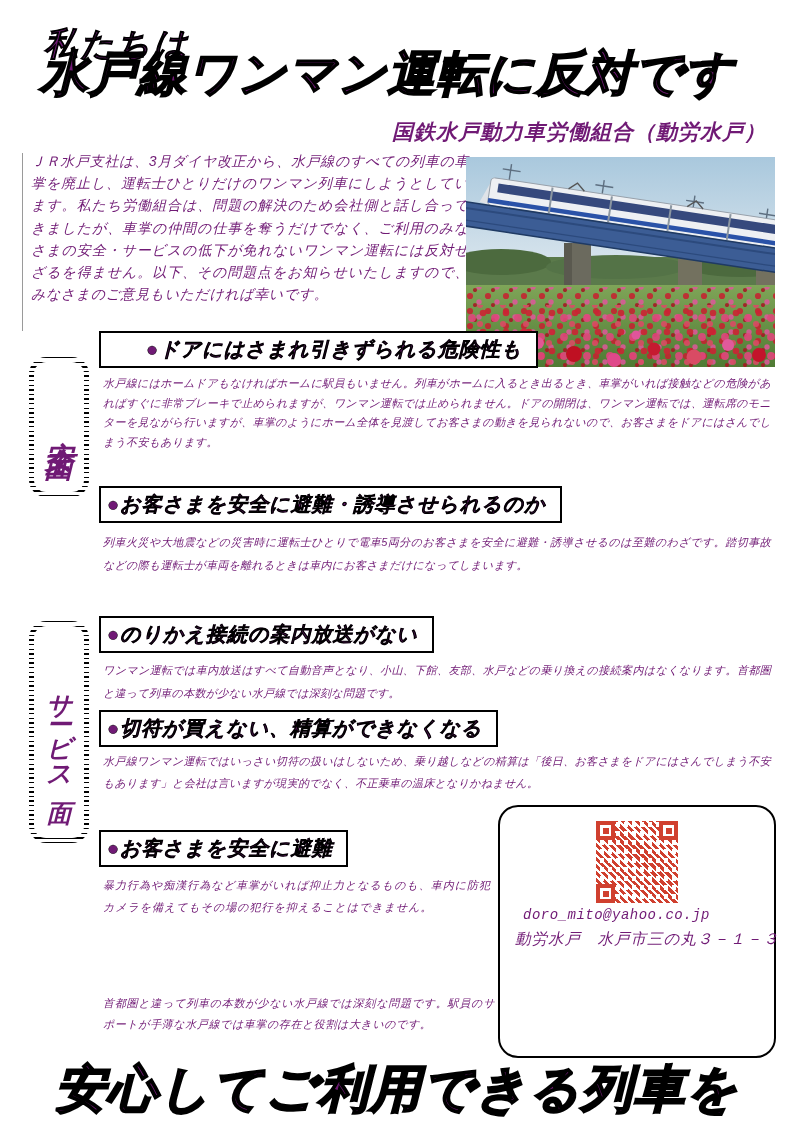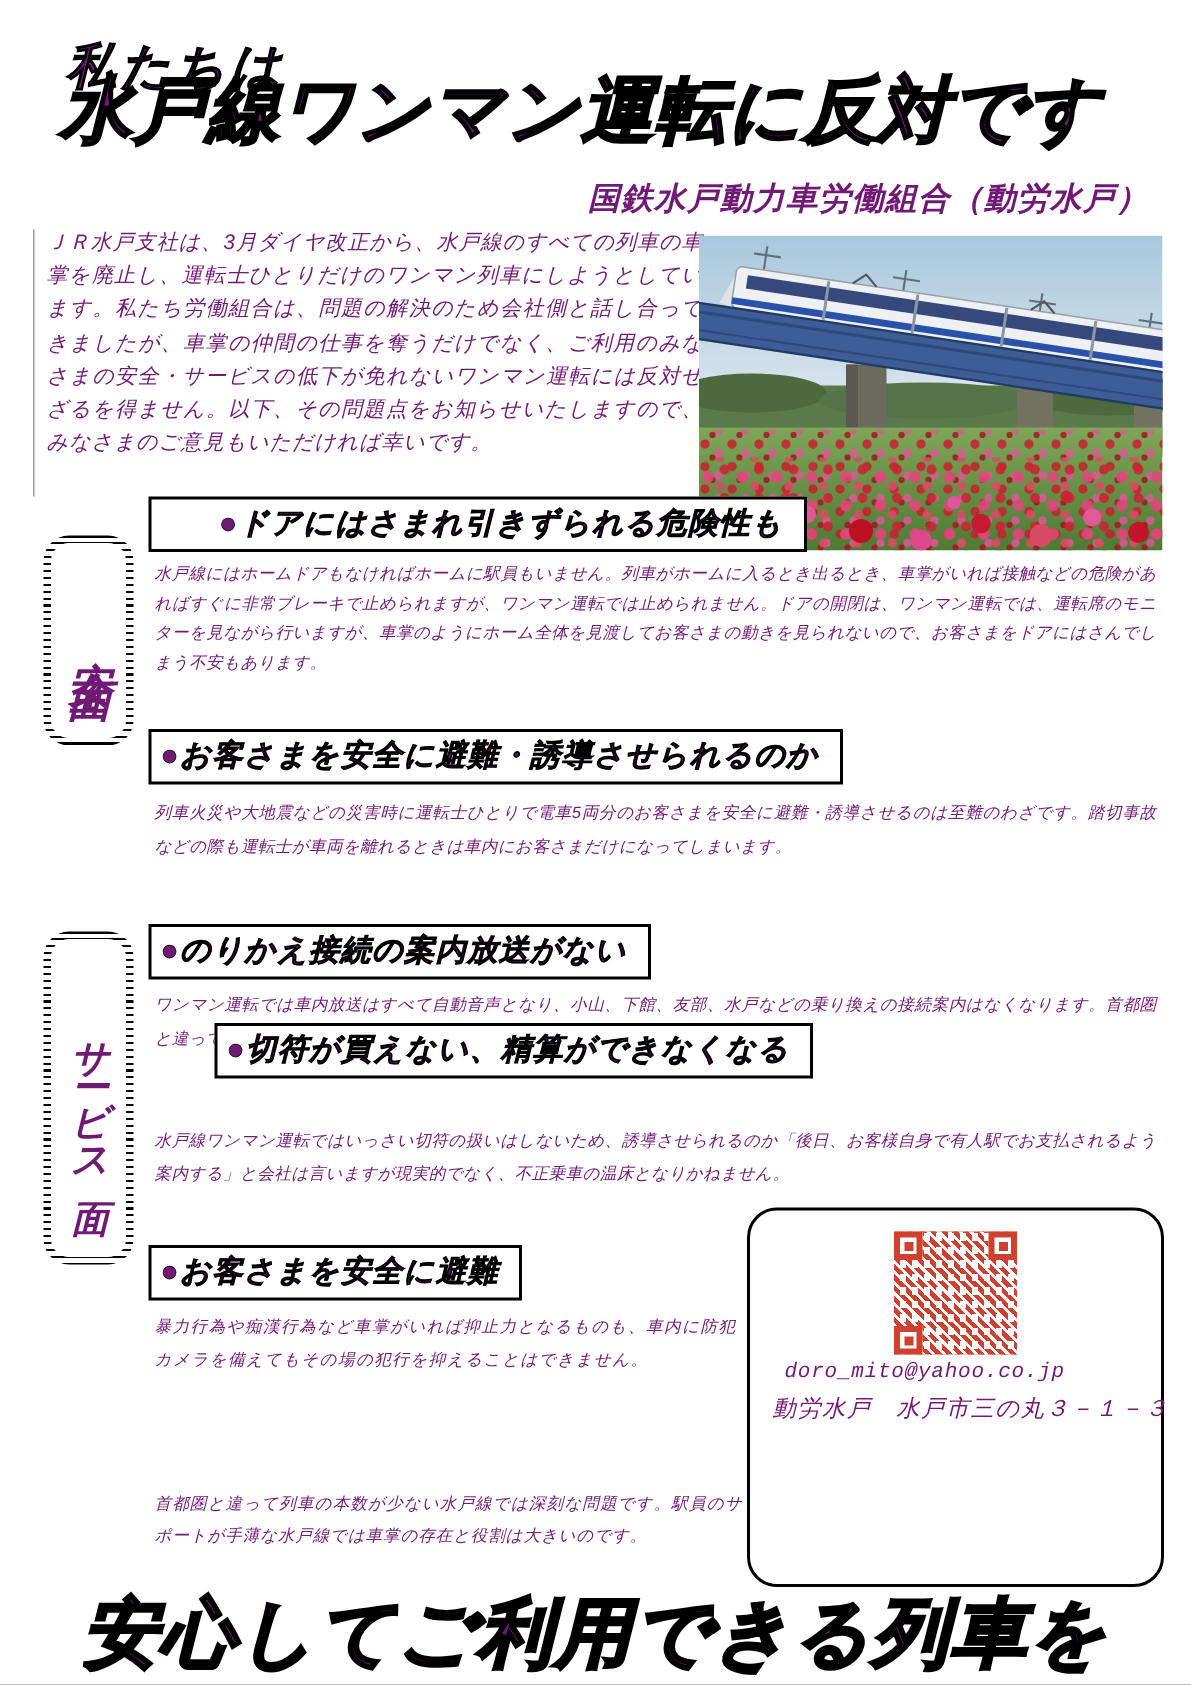--- a/index.html
+++ b/index.html
@@ -34,21 +34,21 @@
     font-weight:bold;font-size:20px;line-height:1.2;padding:4px 14px 5px 6px;
     letter-spacing:1px;white-space:nowrap;-webkit-text-stroke:0.5px #000;
   }
   .sec-body{
     position:absolute;left:103px;font-size:11px;line-height:19.5px;
     text-align:justify;letter-spacing:0.3px;
   }
   .sh1{top:331px;padding-left:45px;} .sb1{top:374px;width:668px;}
   .sh2{top:486px;} .sb2{top:531px;width:668px;line-height:23px;}
   .sh3{top:616px;text-align:right;} .sb3{top:659px;width:668px;line-height:23px;}
-  .sh4{top:682px;margin-left:44px;} .sb4{top:751px;width:668px;line-height:21.5px;}
+  .sh4{top:710px;} .sb4{top:751px;width:668px;line-height:21.5px;}
   .sh5{top:830px;} .sb5{top:874px;width:388px;line-height:22px;letter-spacing:1px;}
   .sh6{top:950px;} .sb6{top:993px;width:392px;line-height:21px;letter-spacing:0.6px;}
   
   .side-label{
     position:absolute;left:29px;width:60px;border-radius:17px;box-sizing:border-box;padding:5px;
     background:repeating-linear-gradient(180deg,#000 0 1.4px,#fff 1.4px 4.6px);
   }
   .side-label .inner{
     width:100%;height:100%;background:#fff;border-radius:12px;box-sizing:border-box;
     display:flex;align-items:center;justify-content:center;
@@ -199,21 +199,21 @@
   <div class="sec-head sh1">●ドアにはさまれ引きずられる危険性も</div>
   <div class="sec-body sb1">水戸線にはホームドアもなければホームに駅員もいません。列車がホームに入るとき出るとき、車掌がいれば接触などの危険があればすぐに非常ブレーキで止められますが、ワンマン運転では止められません。ドアの開閉は、ワンマン運転では、運転席のモニターを見ながら行いますが、車掌のようにホーム全体を見渡してお客さまの動きを見られないので、お客さまをドアにはさんでしまう不安もあります。</div>
 
   <div class="sec-head sh2">●お客さまを安全に避難・誘導させられるのか</div>
   <div class="sec-body sb2">列車火災や大地震などの災害時に運転士ひとりで電車5両分のお客さまを安全に避難・誘導させるのは至難のわざです。踏切事故などの際も運転士が車両を離れるときは車内にお客さまだけになってしまいます。</div>
 
   <div class="sec-head sh3">●のりかえ接続の案内放送がない</div>
   <div class="sec-body sb3">ワンマン運転では車内放送はすべて自動音声となり、小山、下館、友部、水戸などの乗り換えの接続案内はなくなります。首都圏と違って列車の本数が少ない水戸線では深刻な問題です。</div>
 
   <div class="sec-head sh4">●切符が買えない、精算ができなくなる</div>
-  <div class="sec-body sb4">水戸線ワンマン運転ではいっさい切符の扱いはしないため、誘導させられるのか「後日、お客様自身で有人駅でお支払されるよう案内する」と会社は言いますが現実的でなく、不正乗車の温床となりかねません。</div>
+  <div class="sec-body sb4">水戸線ワンマン運転ではいっさい切符の扱いはしないため、乗り越しなどの精算は「後日、お客さまをドアにはさんでしまう不安もあります」と会社は言いますが現実的でなく、不正乗車の温床となりかねません。</div>
 
   <div class="sec-head sh5">●お客さまを安全に避難</div>
   <div class="sec-body sb5">暴力行為や痴漢行為など車掌がいれば抑止力となるものも、車内に防犯カメラを備えてもその場の犯行を抑えることはできません。</div>
 
   <div class="sec-body sb6">首都圏と違って列車の本数が少ない水戸線では深刻な問題です。駅員のサポートが手薄な水戸線では車掌の存在と役割は大きいのです。</div>
 
   <div class="contact-box">
     <div class="qr">
       <div class="qr-noise"></div>
       <div class="finder f-tl"></div>

